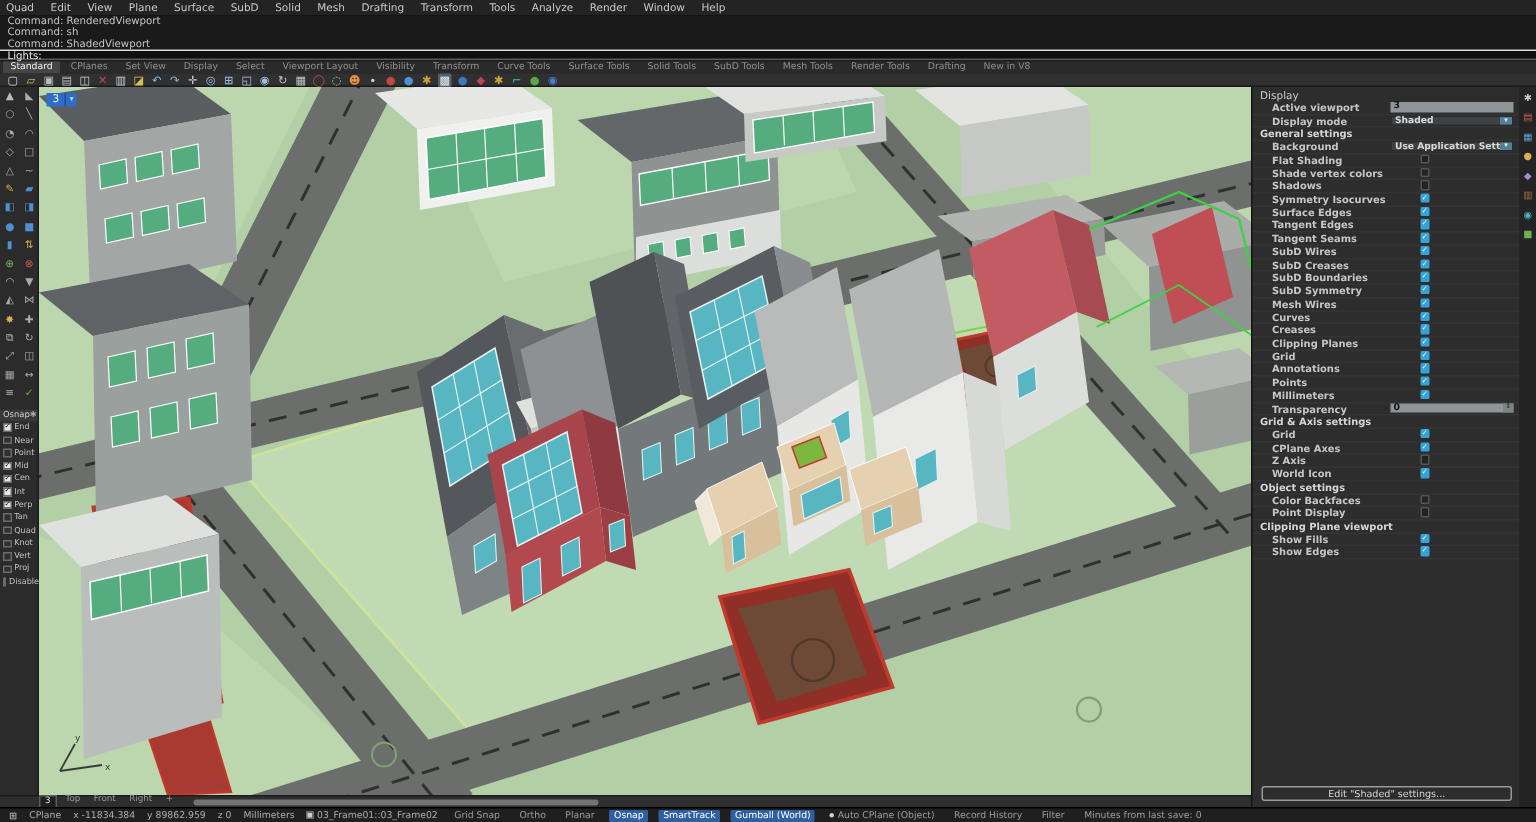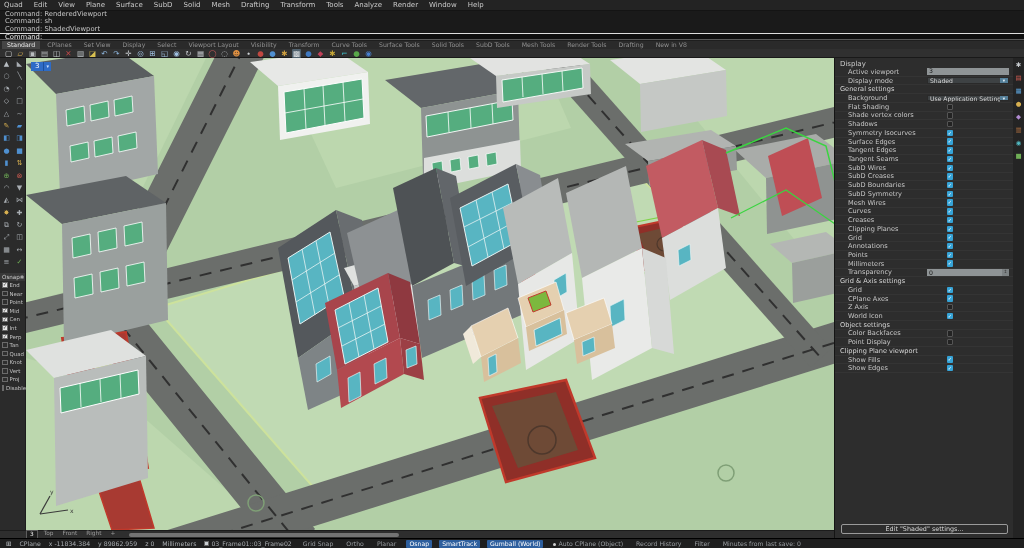--- a/index.html
+++ b/index.html
@@ -46,22 +46,22 @@
   
   #viewport { left:26px; top:58px; width:808px; height:472px; background:#b2cfa6; overflow:hidden;}
   #vp-label { position:absolute; left:5px; top:4px; display:flex; }
   #vp-label .name { background:#2e6cc6; color:#fff; font-size:7px; line-height:9px; padding:0 4px; }
   #vp-label .dd  { background:#2e6cc6; color:#cfe2ff; font-size:5px; line-height:9px; padding:0 2px;
      border-left:1px solid #1d4f9b;}
 
   
   #right-panel { left:834px; top:58px; width:179px; height:480px; background:#2d2d2d; border-left:1px solid #151515;}
   #panel-title { font-size:7px; color:#cccccc; padding:2px 5px 1px 5px; height:10px; }
-  .prow { display:flex; align-items:center; height:8.72px; padding-right:4px;
-          border-bottom:1px solid rgba(255,255,255,0.035); }
+  .prow { display:flex; align-items:flex-start; height:8.72px; padding-right:4px;
+          border-bottom:1px solid rgba(255,255,255,0.035);font-weight:bold; }
   .prow .lbl { font-size:6.6px; color:#c6c6c6; white-space:nowrap; }
   .prow.section .lbl { color:#d6d6d6; }
   .ind0 { padding-left:5px; } .ind1 { padding-left:13px; }
   .pval { margin-left:auto; display:flex; align-items:center; }
   .chk { width:6.4px; height:6.4px; border-radius:1px; margin-right:56px;
          font-size:5px; line-height:6.2px; text-align:center; }
   .chk.on  { background:#35a3d7; color:#fff; }
   .chk.off { background:#232323; border:1px solid #555; }
   .field { width:82px; height:6.8px; background:#8f9496; color:#141414;
            font-size:6.2px; line-height:6.8px; padding-left:2px; }
@@ -120,21 +120,21 @@
     <span class="menu-item">Render</span>
     <span class="menu-item">Window</span>
     <span class="menu-item">Help</span>
   </div>
 
 <div id="cmd-history" class="abs">
     <div class="cmd-line">Command: RenderedViewport</div>
     <div class="cmd-line">Command: sh</div>
     <div class="cmd-line">Command: ShadedViewport</div>
   </div>
-<div id="cmd-prompt" class="abs">Command:</div>
+<div id="cmd-prompt" class="abs">Lights:</div>
 
 <div id="toolbar-tabs" class="abs">
     <span class="ttab active">Standard</span>
     <span class="ttab">CPlanes</span>
     <span class="ttab">Set View</span>
     <span class="ttab">Display</span>
     <span class="ttab">Select</span>
     <span class="ttab">Viewport Layout</span>
     <span class="ttab">Visibility</span>
     <span class="ttab">Transform</span>

